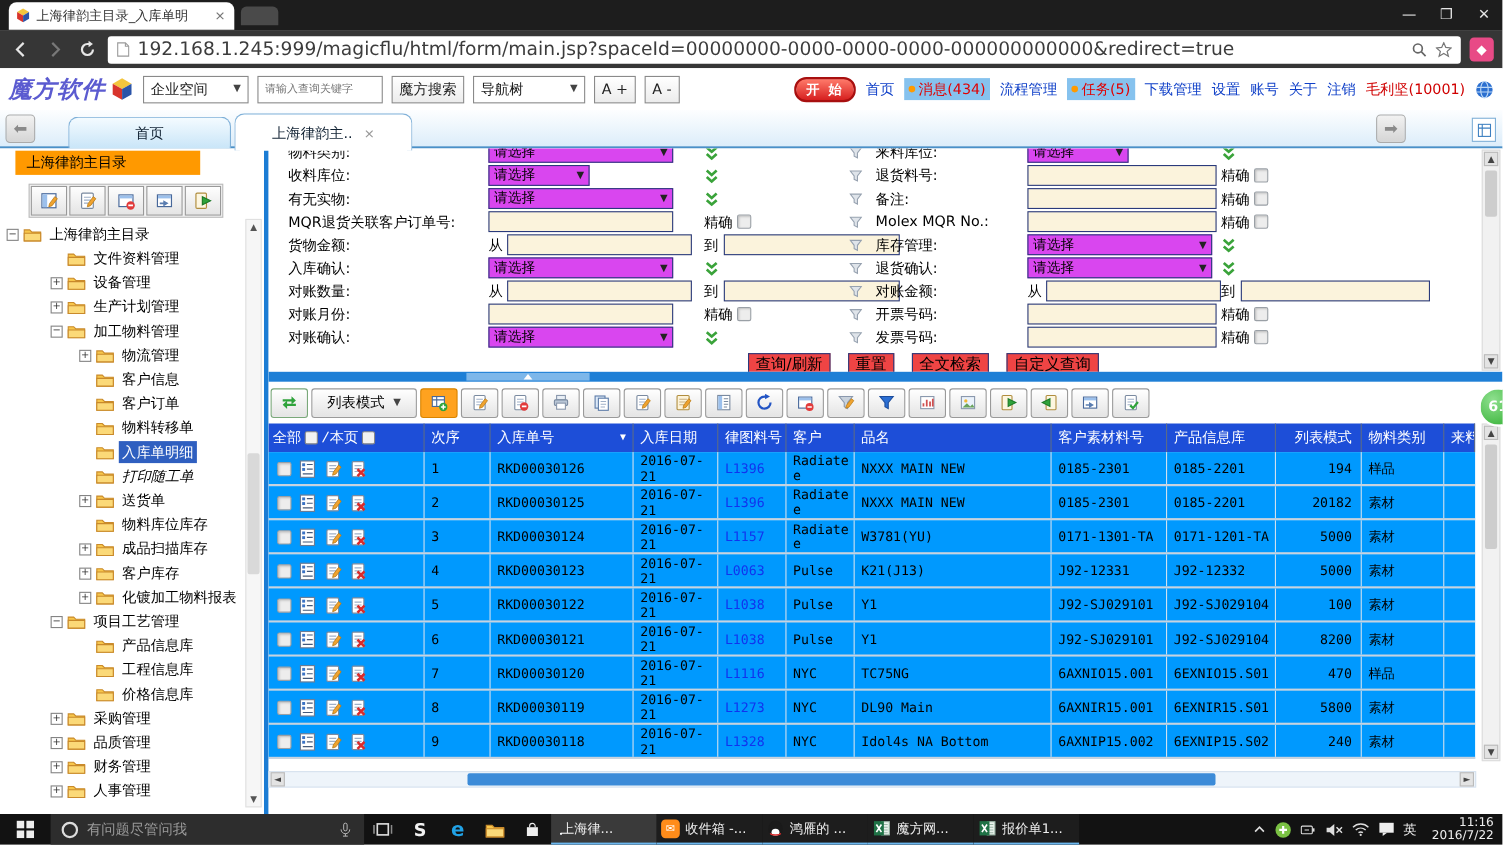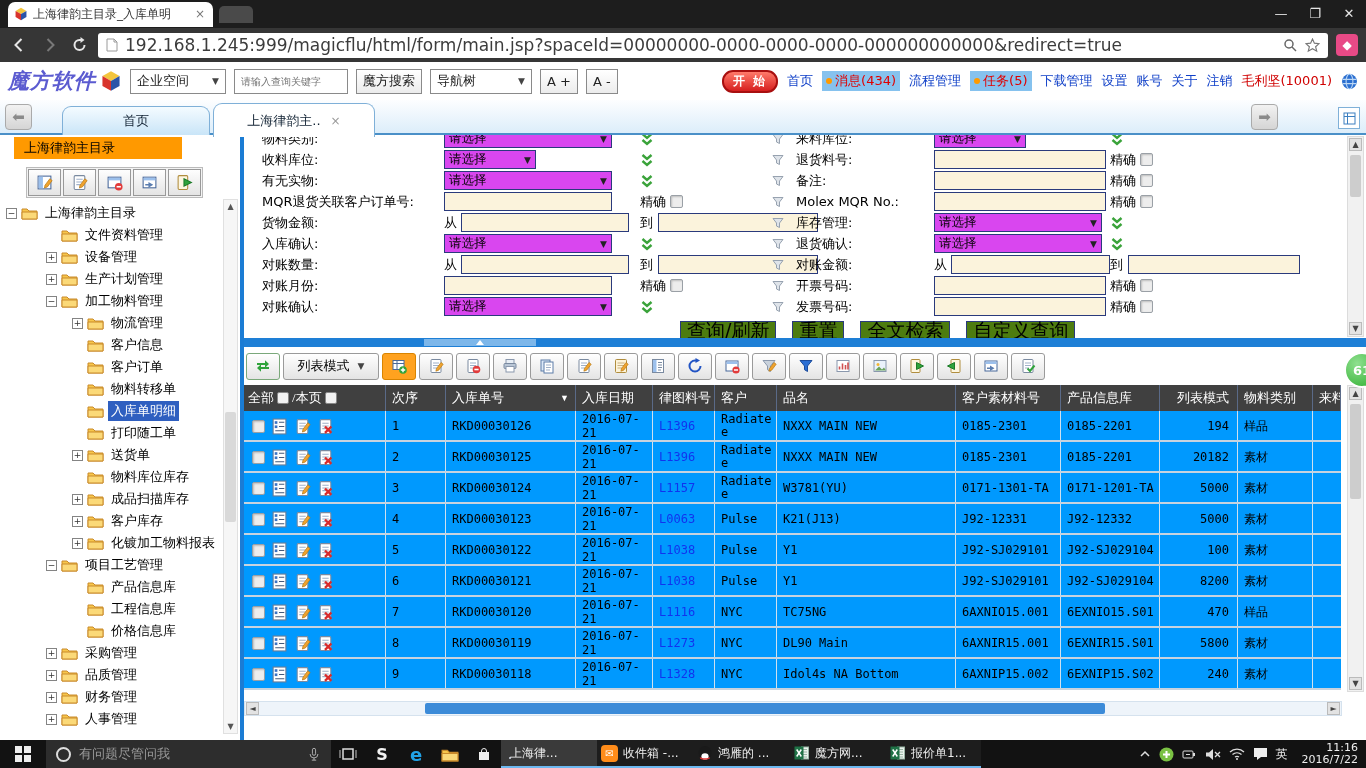--- a/index.html
+++ b/index.html
@@ -78,36 +78,36 @@
   .fsuffix{display:flex;align-items:center;gap:5px}
   .selbox{height:19px;border:1px solid #2a3a7c;background:#d946ef;display:flex;align-items:center;justify-content:space-between;padding:0 4px;font-size:12.5px}
   .selbox .caret{font-size:9px;color:#222}
   .selbox.wide{width:168px}.selbox.narrow{width:92px}
   .txt{height:19px;background:#fbf3dc;border:1px solid #2a3a7c;width:168px}
   .fcol.r .txt{width:172px}
   .txt2{width:160px}
   .exact{display:flex;align-items:center;gap:4px}
   .cb{width:13px;height:13px;background:#ededed;border:1px solid #9aa0a6;border-radius:2px;box-shadow:inset 1px 1px 2px rgba(0,0,0,.2);flex:none}
   .fbuttons{position:absolute;left:436px;top:186px;display:flex;gap:16px}
-  .fbtn{height:19px;border:1px solid #2a3a7c;background:#4d7c0f;font-size:19px;padding:0 6px;display:flex;align-items:center;color:#000}
+  .fbtn{height:19px;border:1px solid #2a3a7c;background:#ef4444;font-size:14px;padding:0 6px;display:flex;align-items:center;color:#000}
 
   .splitter{position:absolute;left:0;top:203px;right:0;height:9px;background:#1e7fd6}
   .sthumb{position:absolute;left:180px;top:1px;width:112px;height:7px;background:#7db7ea;display:flex;align-items:center;justify-content:center}
   .sthumb:after{content:"";border-left:4px solid transparent;border-right:4px solid transparent;border-bottom:5px solid #fff}
 
   
   .toolbar{position:absolute;left:2px;top:216px;height:30px;display:flex;gap:3px;align-items:center}
   .tbtn{width:34px;height:27px;border:1px solid #9a9a9a;border-radius:3px;background:linear-gradient(#ffffff,#e4e4e4);display:flex;align-items:center;justify-content:center}
   .tbtn.green{border-color:#7aa87a}
   .tbtn.hl{background:#ffa21f;border-color:#d98400}
   .tbtn.mode{width:96px;gap:8px;font-size:13px;color:#000}
 
   
   .grid{position:absolute;left:0;top:250px;width:1097px;font-family:"DejaVu Sans Mono","Liberation Mono",monospace}
-  .ghead{display:flex;background:#404040;color:#fff;height:26px;align-items:center;font-size:13px;font-family:Liberation Serif, serif}
+  .ghead{display:flex;background:#1d4ed8;color:#fff;height:26px;align-items:center;font-size:13px;font-family:Liberation Mono, monospace}
   .ghead .hc{height:100%;display:flex;align-items:center;padding-left:6px;border-right:1px solid #5a6a88;white-space:nowrap;overflow:hidden}
   .gbody .grow{display:flex;height:31px;background:#0099fe;border-bottom:2px solid #c7d3df}
   .gc{border-right:1px solid #cfe0ef;padding:1px 0 0 6px;font-size:12px;color:#000;overflow:hidden;display:flex;align-items:center}
   .c0{width:142px}.c1{width:60px}.c2{width:130px}.c3{width:77px}.c4{width:62px}.c5{width:62px}.c6{width:179px}.c7{width:105px}.c8{width:99px}.c9{width:78px;justify-content:flex-end;padding-right:8px}.c10{width:75px}.c11{width:28px;border-right:none}
   .gc.code{color:#1133ee}
   .gc.wrap{white-space:normal;word-break:break-all;line-height:13px}
   .actcell{display:flex;align-items:center;gap:6px;padding-left:8px}
   .hcb{width:12px;height:12px;background:#f2f2f2;border:1px solid #888;border-radius:2px;display:inline-block;margin:0 3px}
   .sorter{margin-left:auto;margin-right:6px;font-size:9px}
 
@@ -410,21 +410,21 @@
           <div class="trow sel" style="padding-left: 72px;">
             <span class="toggle none"></span>
             <span class="tfold">
               <svg width="17" height="14" viewBox="0 0 17 14">
                 <path d="M1 3h5l2 2h8v8H1z" fill="#f7c64b" stroke="#c98a2b"></path>
                 <path d="M1 6h15v7H1z" fill="#fbd978" stroke="#c98a2b"></path>
               </svg>
             </span>
             <span class="tlabel">入库单明细</span>
           </div>
-          <div class="trow" style="padding-left: 72px;">
+          <div class="trow" style="padding-left: 72px; font-style: italic;">
             <span class="toggle none"></span>
             <span class="tfold">
               <svg width="17" height="14" viewBox="0 0 17 14">
                 <path d="M1 3h5l2 2h8v8H1z" fill="#f7c64b" stroke="#c98a2b"></path>
                 <path d="M1 6h15v7H1z" fill="#fbd978" stroke="#c98a2b"></path>
               </svg>
             </span>
             <span class="tlabel">打印随工单</span>
           </div>
           <div class="trow" style="padding-left: 72px;">

